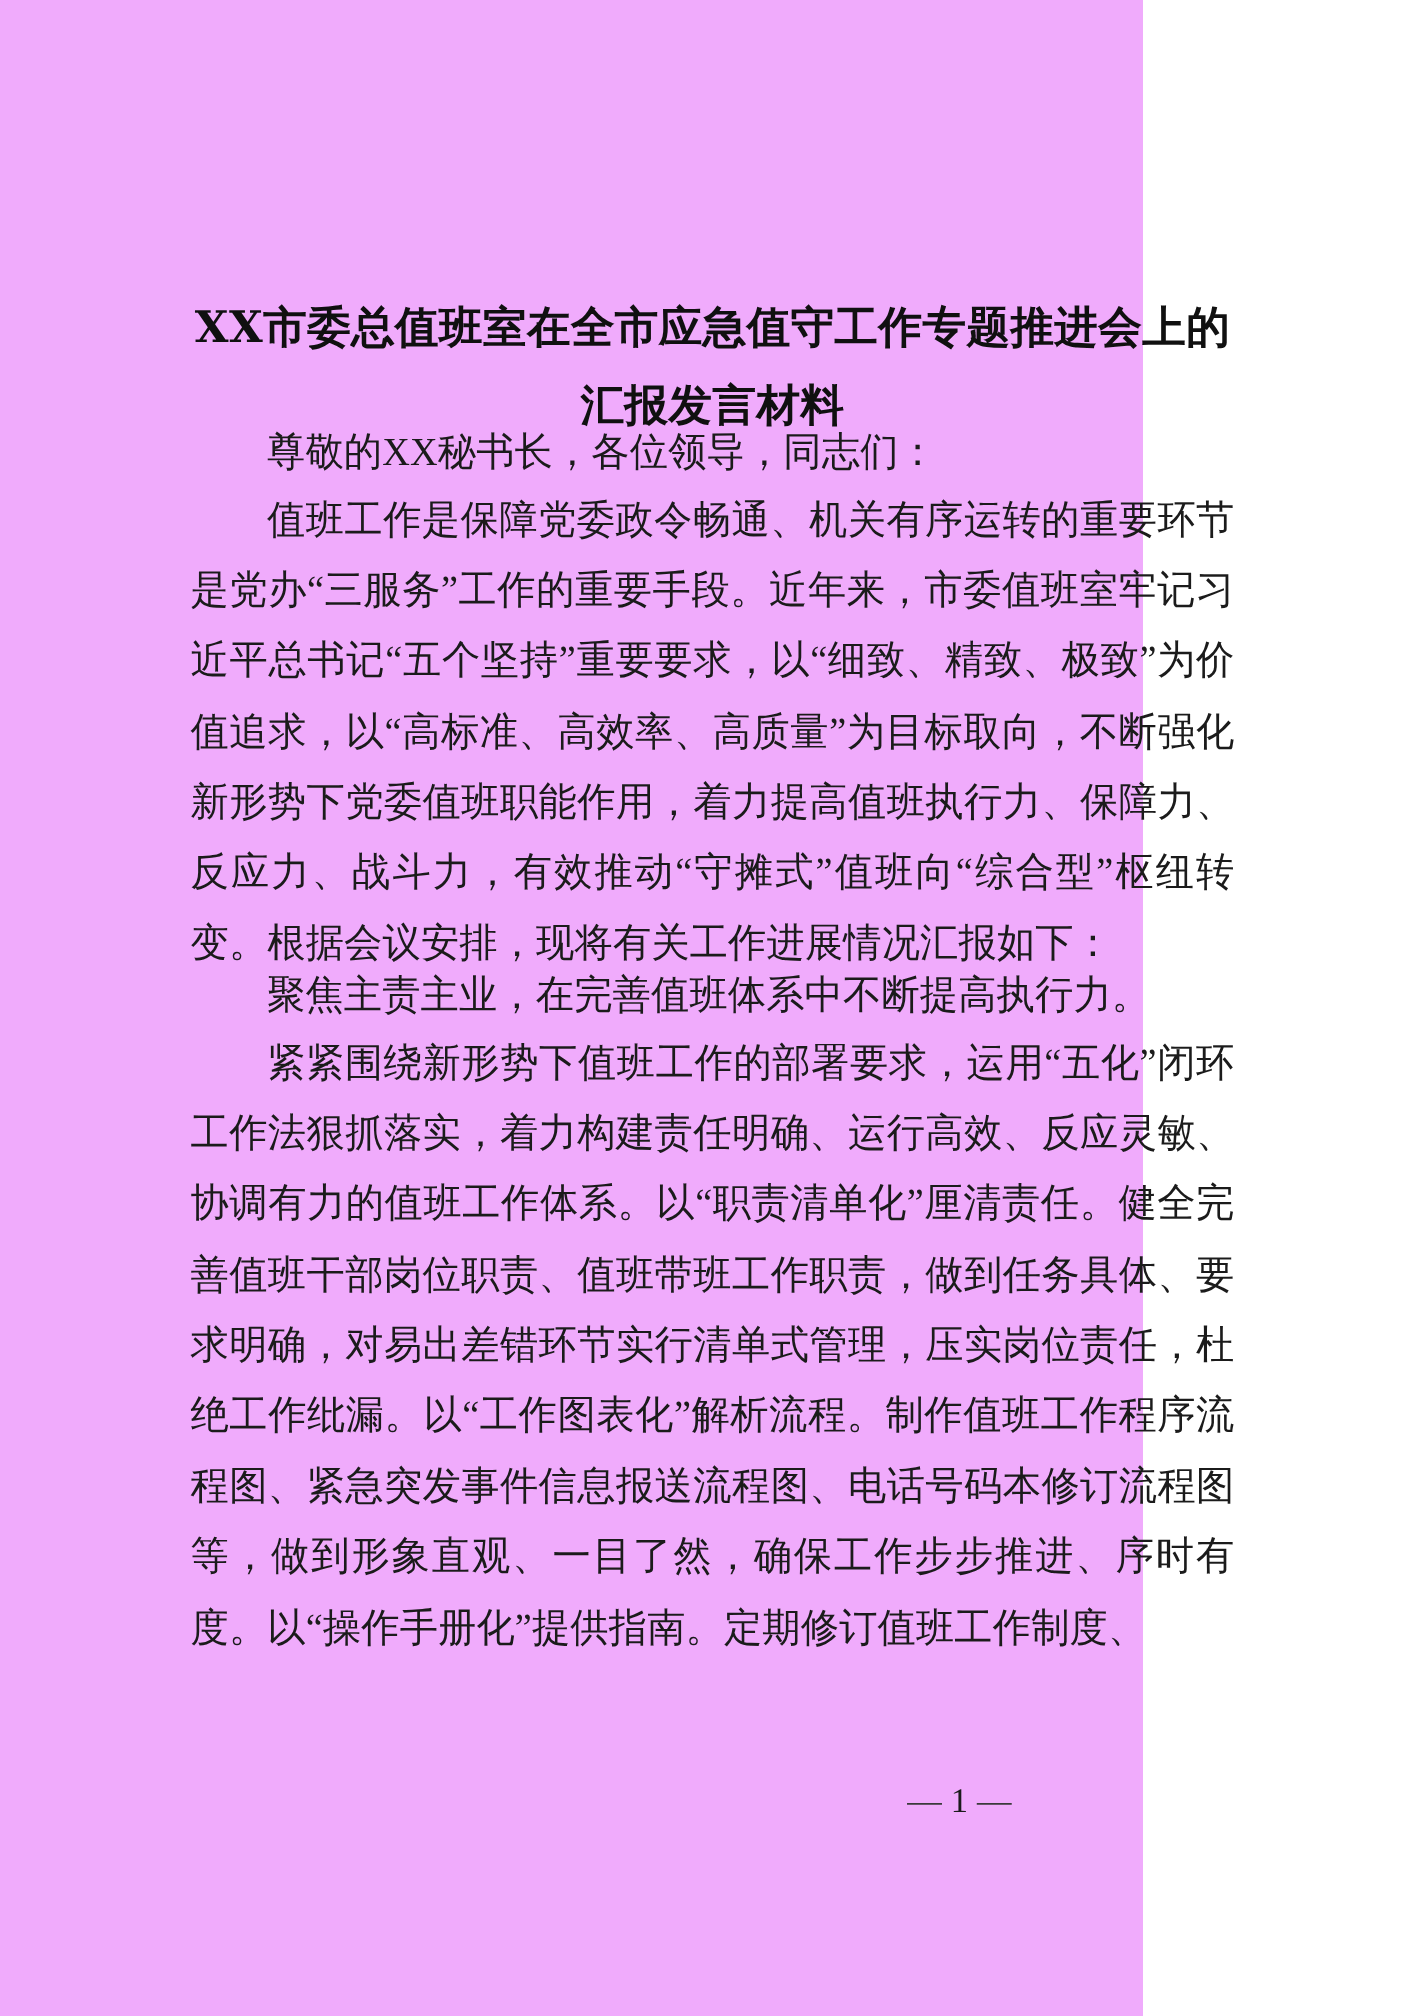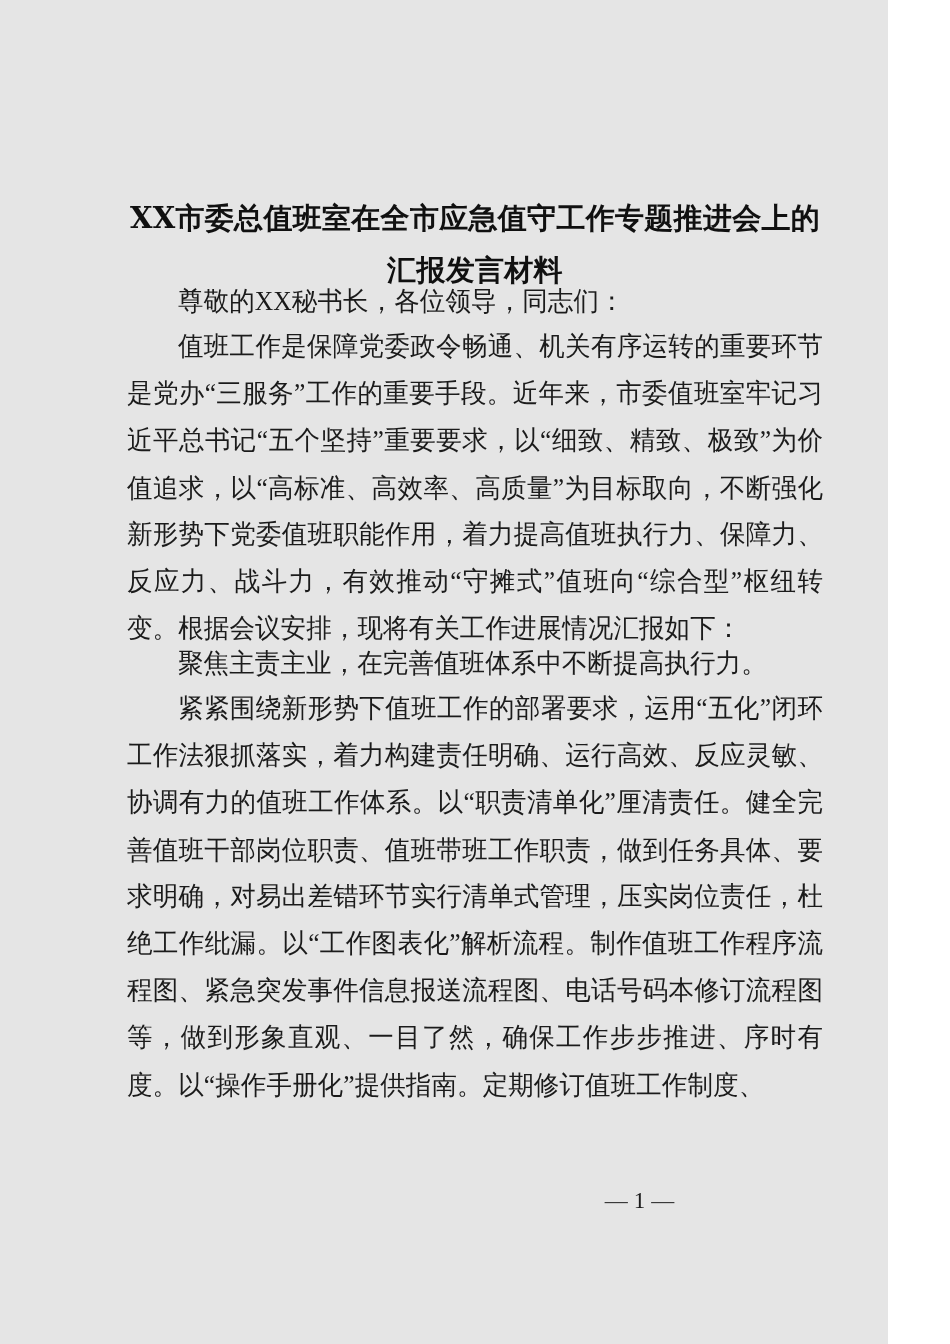--- a/index.html
+++ b/index.html
@@ -14,23 +14,23 @@
     overflow: hidden;
     font-family: "DejaVu Serif", "Liberation Serif", serif;
     color: #161616;
     -webkit-font-smoothing: antialiased;
   }
 
   #page {
     position: absolute;
     left: 0;
     top: 0;
-    width: 888px;
+    width: 762px;
     height: 1344px;
-    background: #e5e5e5;
+    background: #f0abfc;
   }
 
   
   #doc-title {
     position: absolute;
     left: 127px;
     top: 173px;
     width: 696px;
     text-align: center;
     font-family: "DejaVu Serif", "Liberation Serif", serif;

